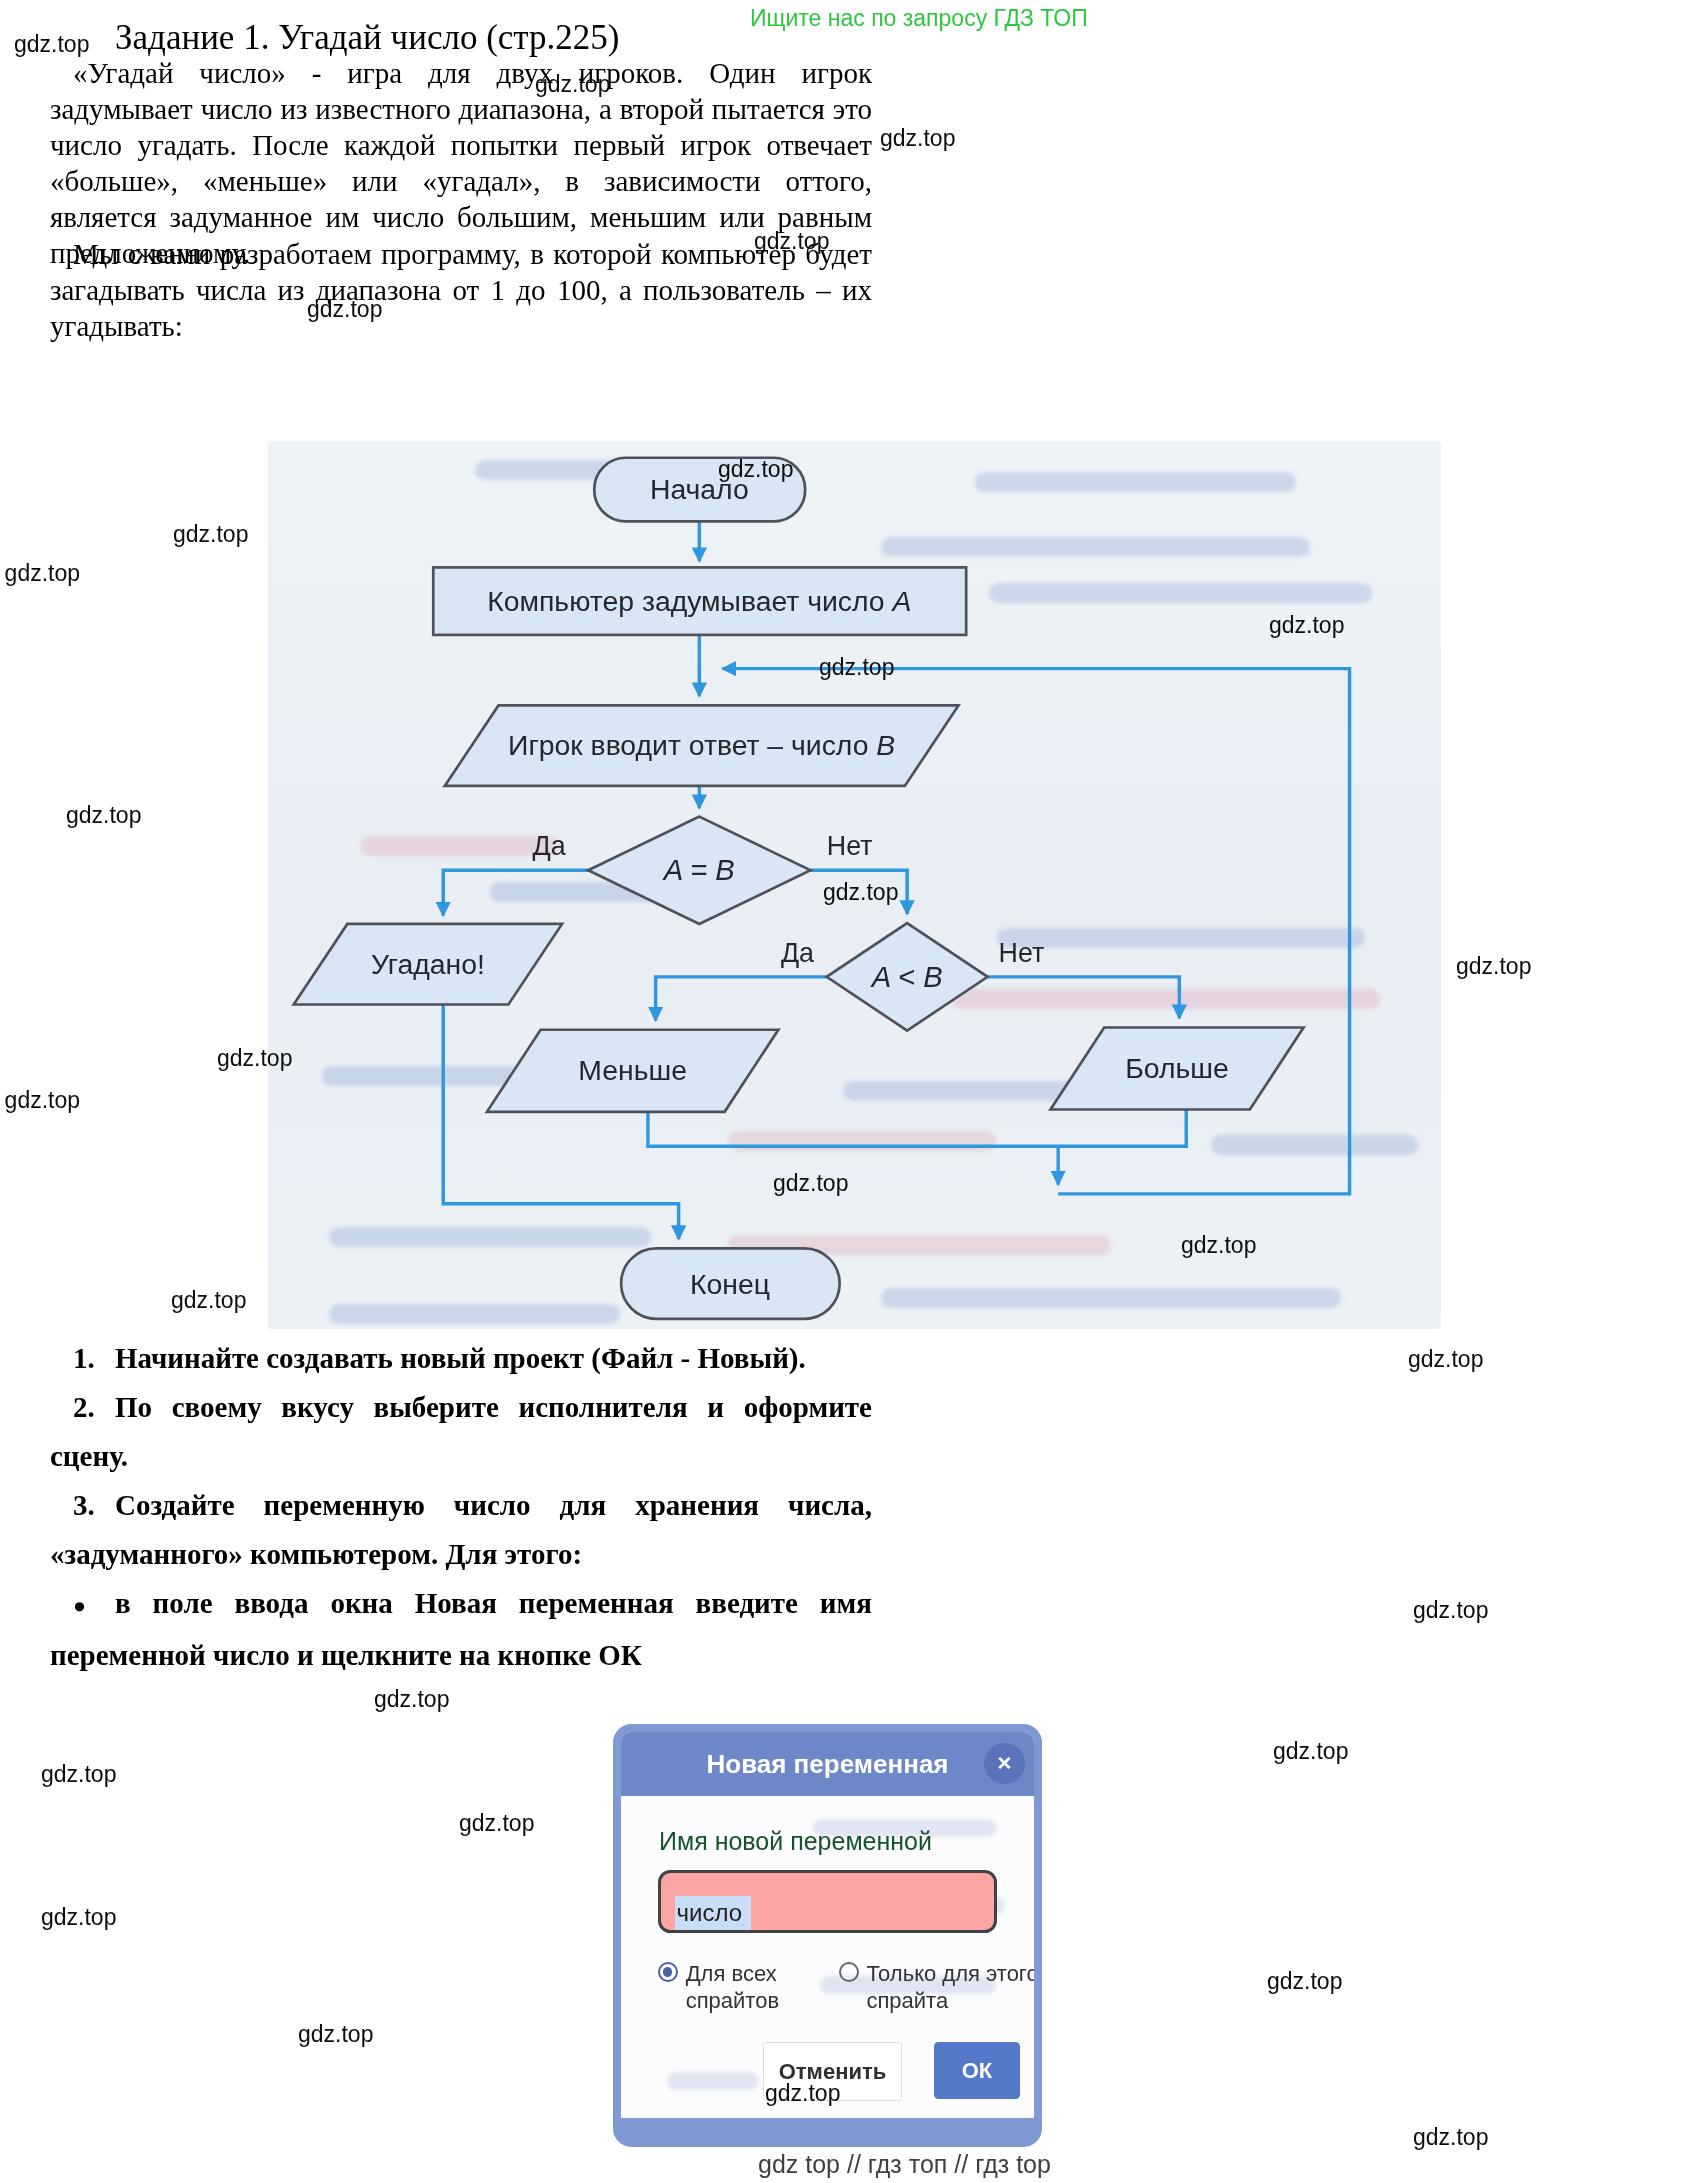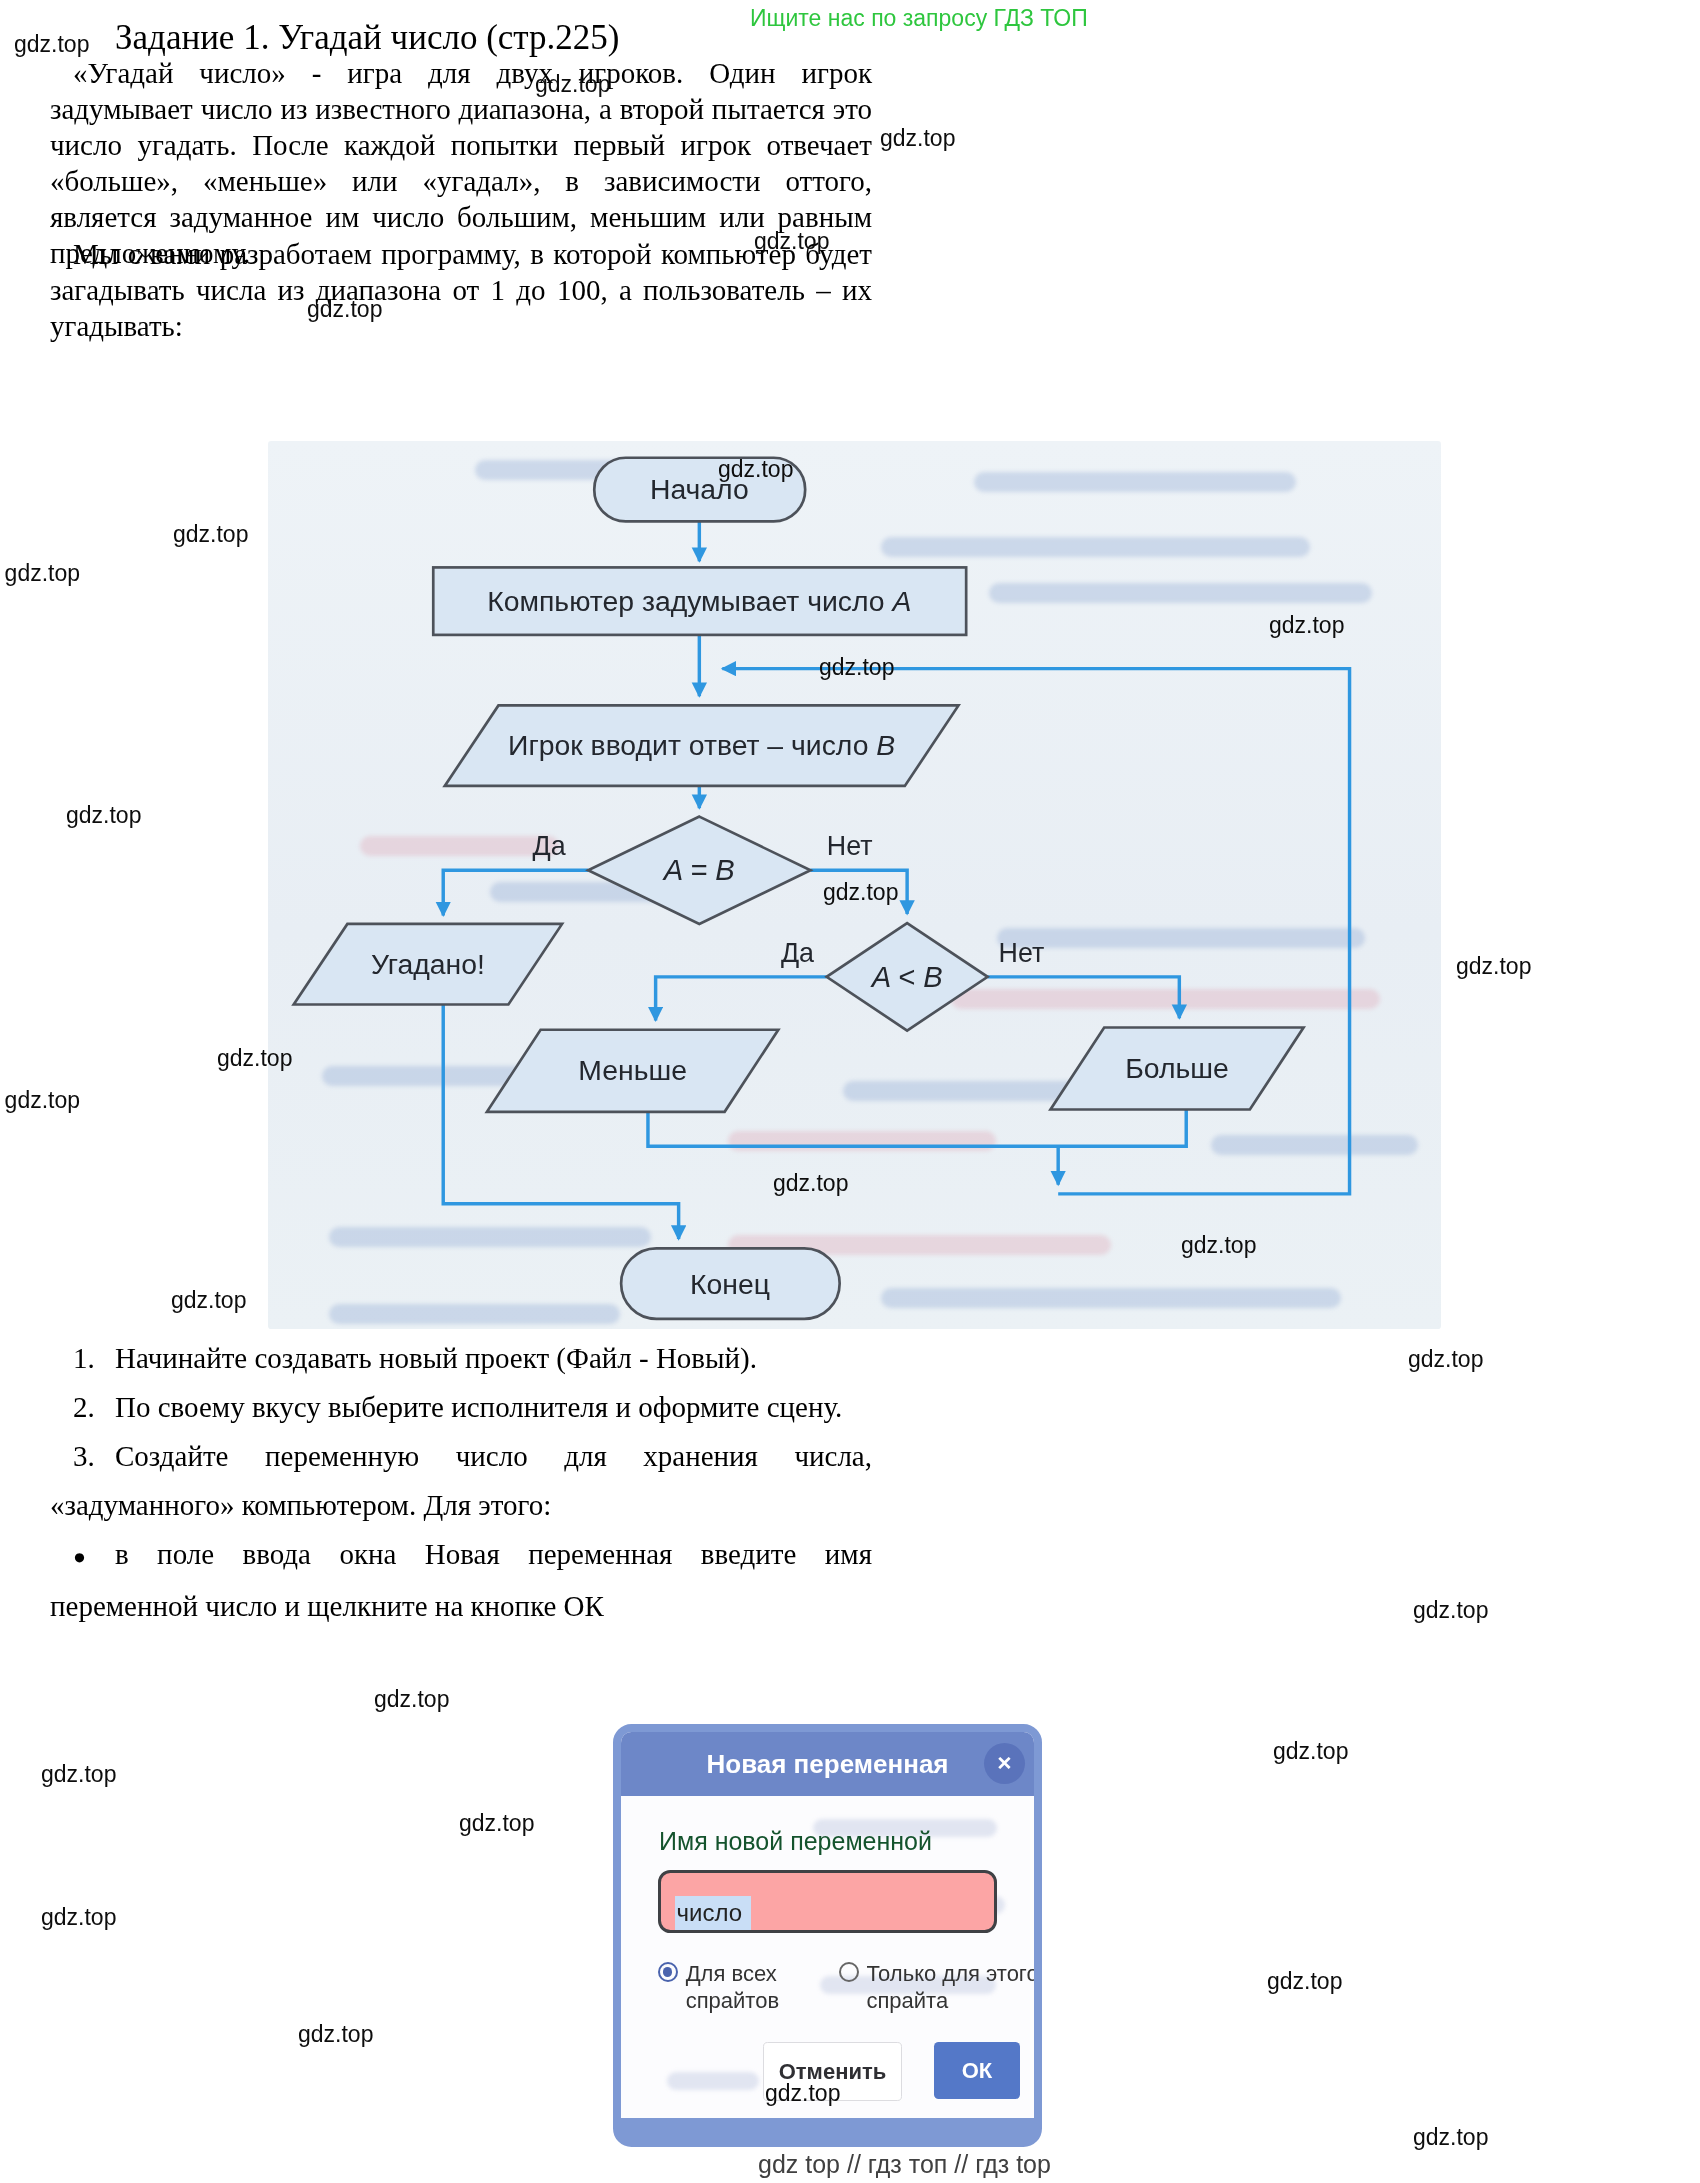--- a/index.html
+++ b/index.html
@@ -34,21 +34,21 @@
     font-size:35px;font-weight:normal;white-space:nowrap;
   }
   .para{
     position:absolute;left:50px;width:822px;
     font-size:29px;line-height:36px;text-align:justify;text-indent:23px;
   }
   .p1{top:55px;}
   .p2{top:236px;}
   .list{
     position:absolute;left:50px;top:1334px;width:822px;
-    font-size:29px;line-height:49px;
+    font-size:29px;line-height:49px;font-weight:bold;
   }
   .li{text-align:justify;text-indent:23px;}
   .li .num,.li .mark{display:inline-block;width:42px;text-indent:0;}
   .li .mark{font-size:21.5px;}
   .li.first-bullet{margin-top:14px;}
   
   .scan{
     position:absolute;left:268px;top:441px;width:1173px;height:888px;
     background:linear-gradient(180deg,#eef3f7 0%,#e8eef4 55%,#ebf1f5 100%);
     border-radius:3.1px;z-index:1;

